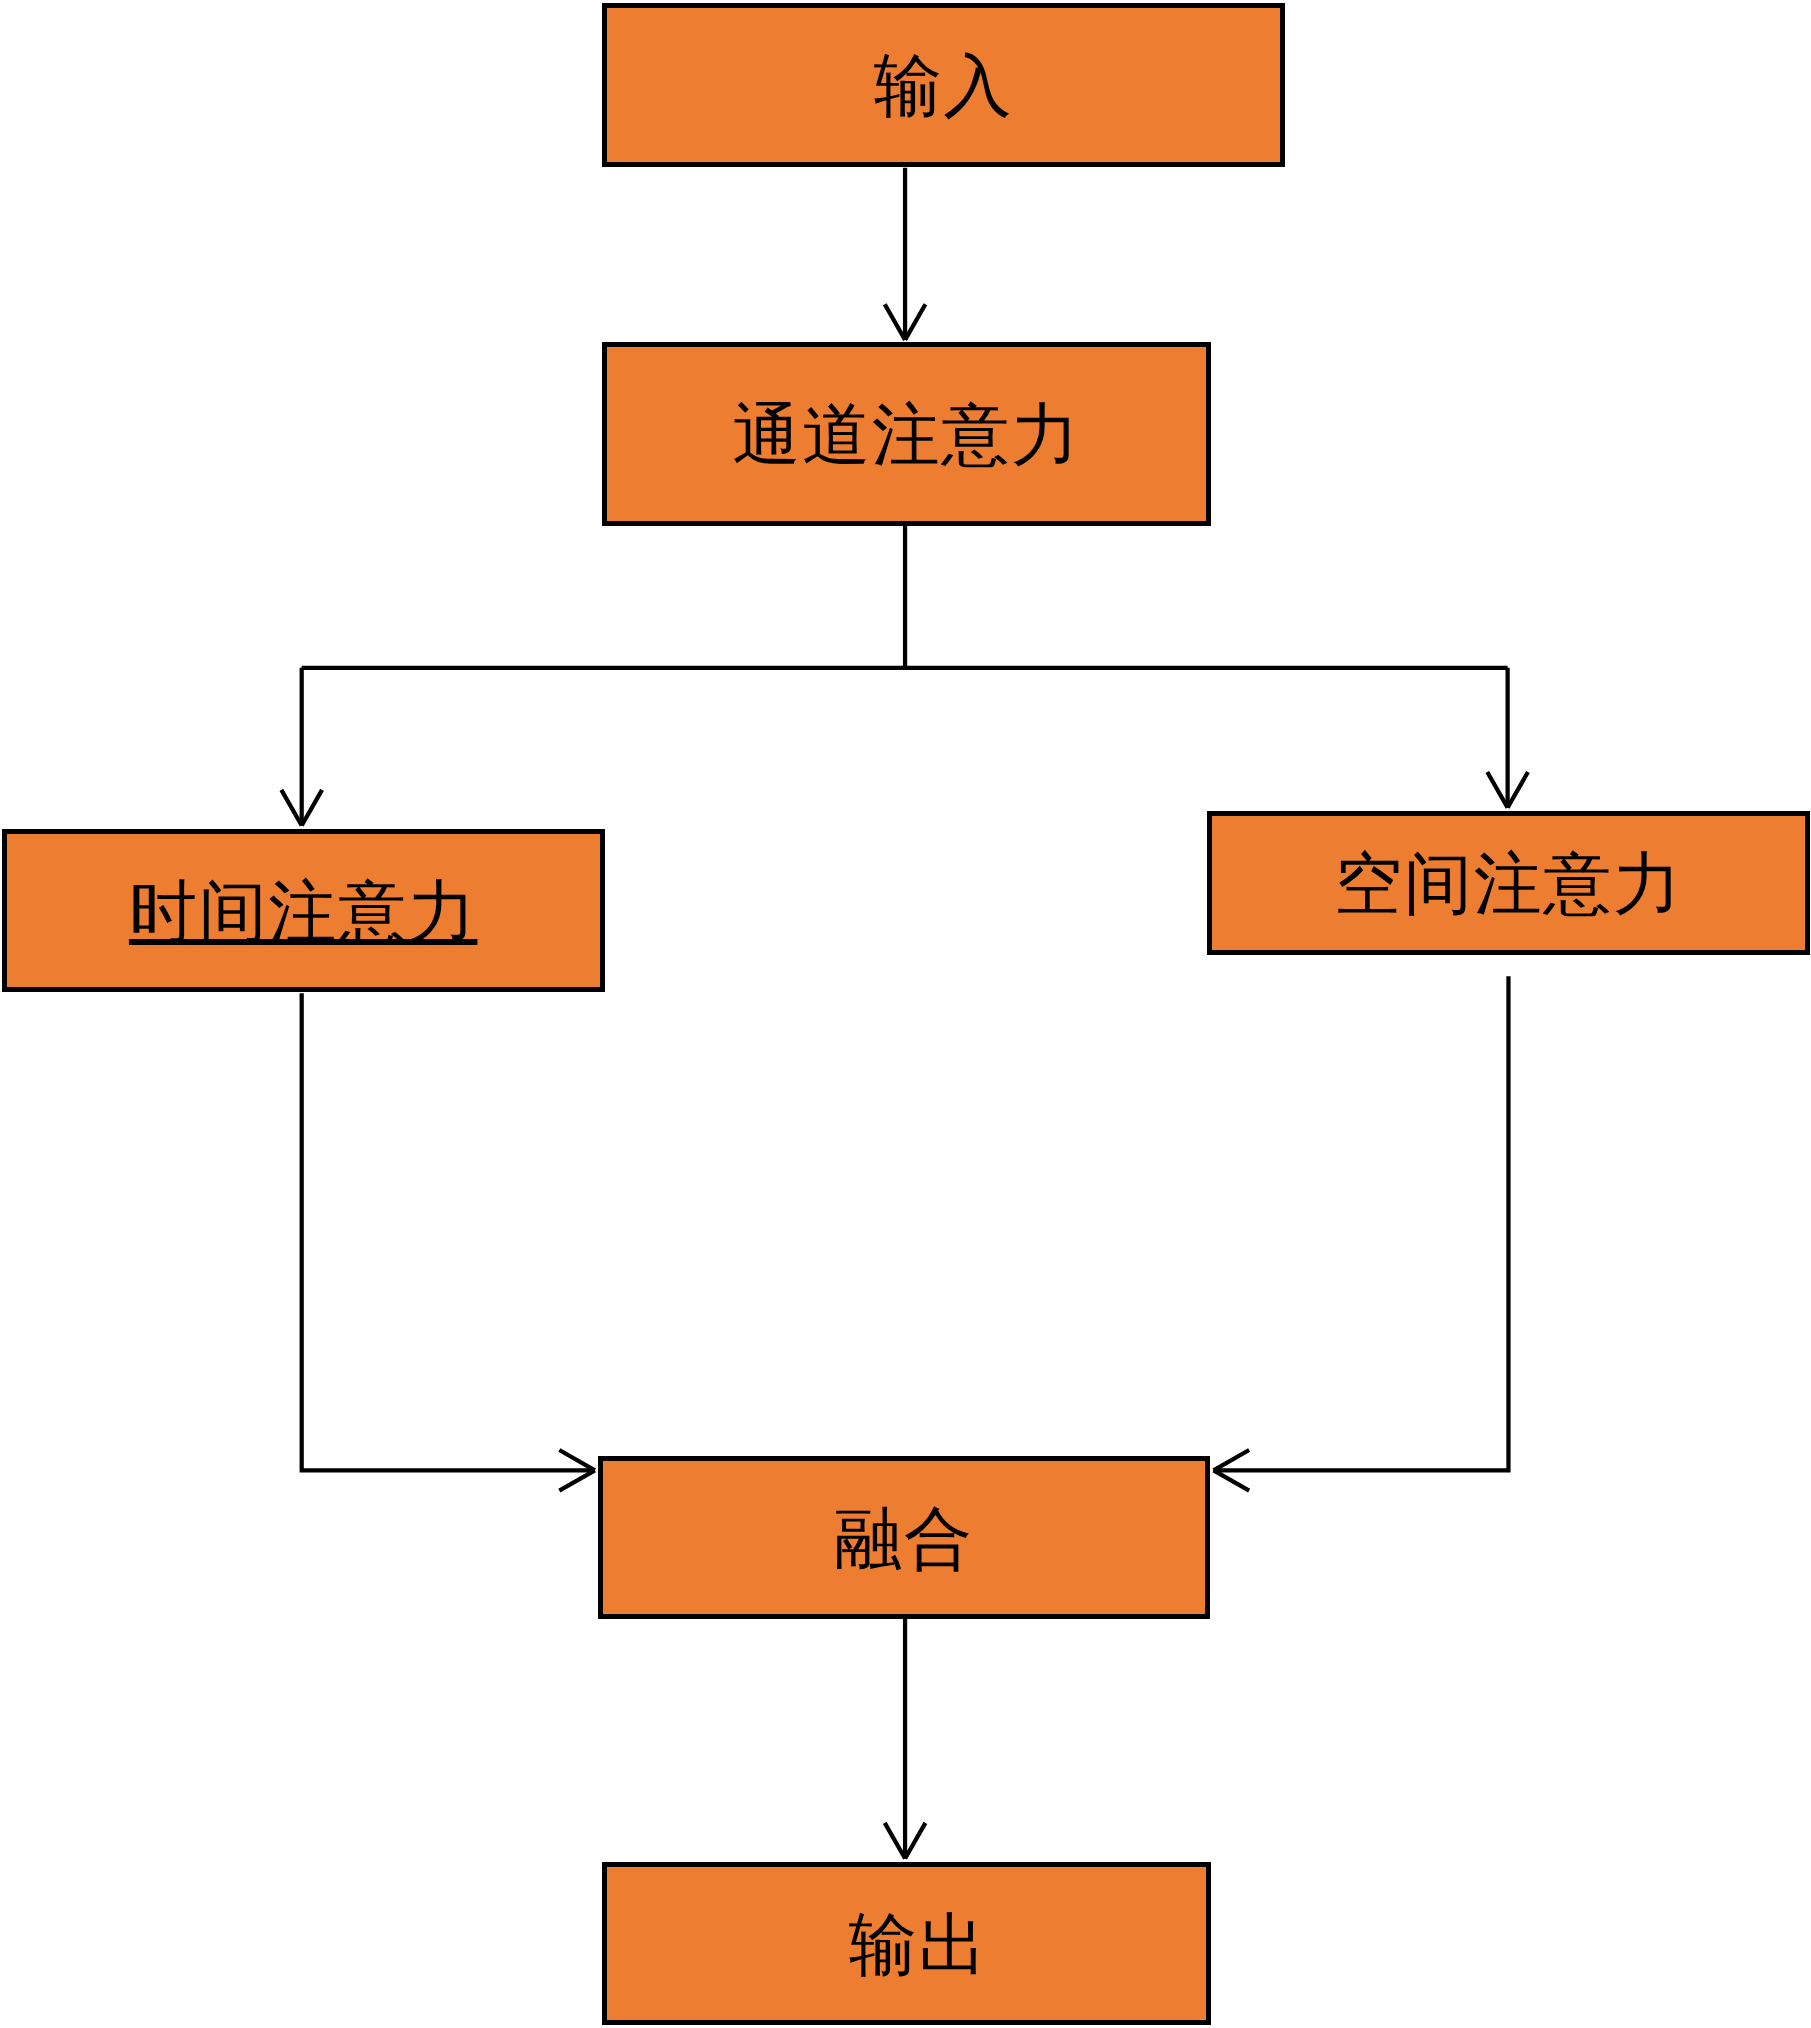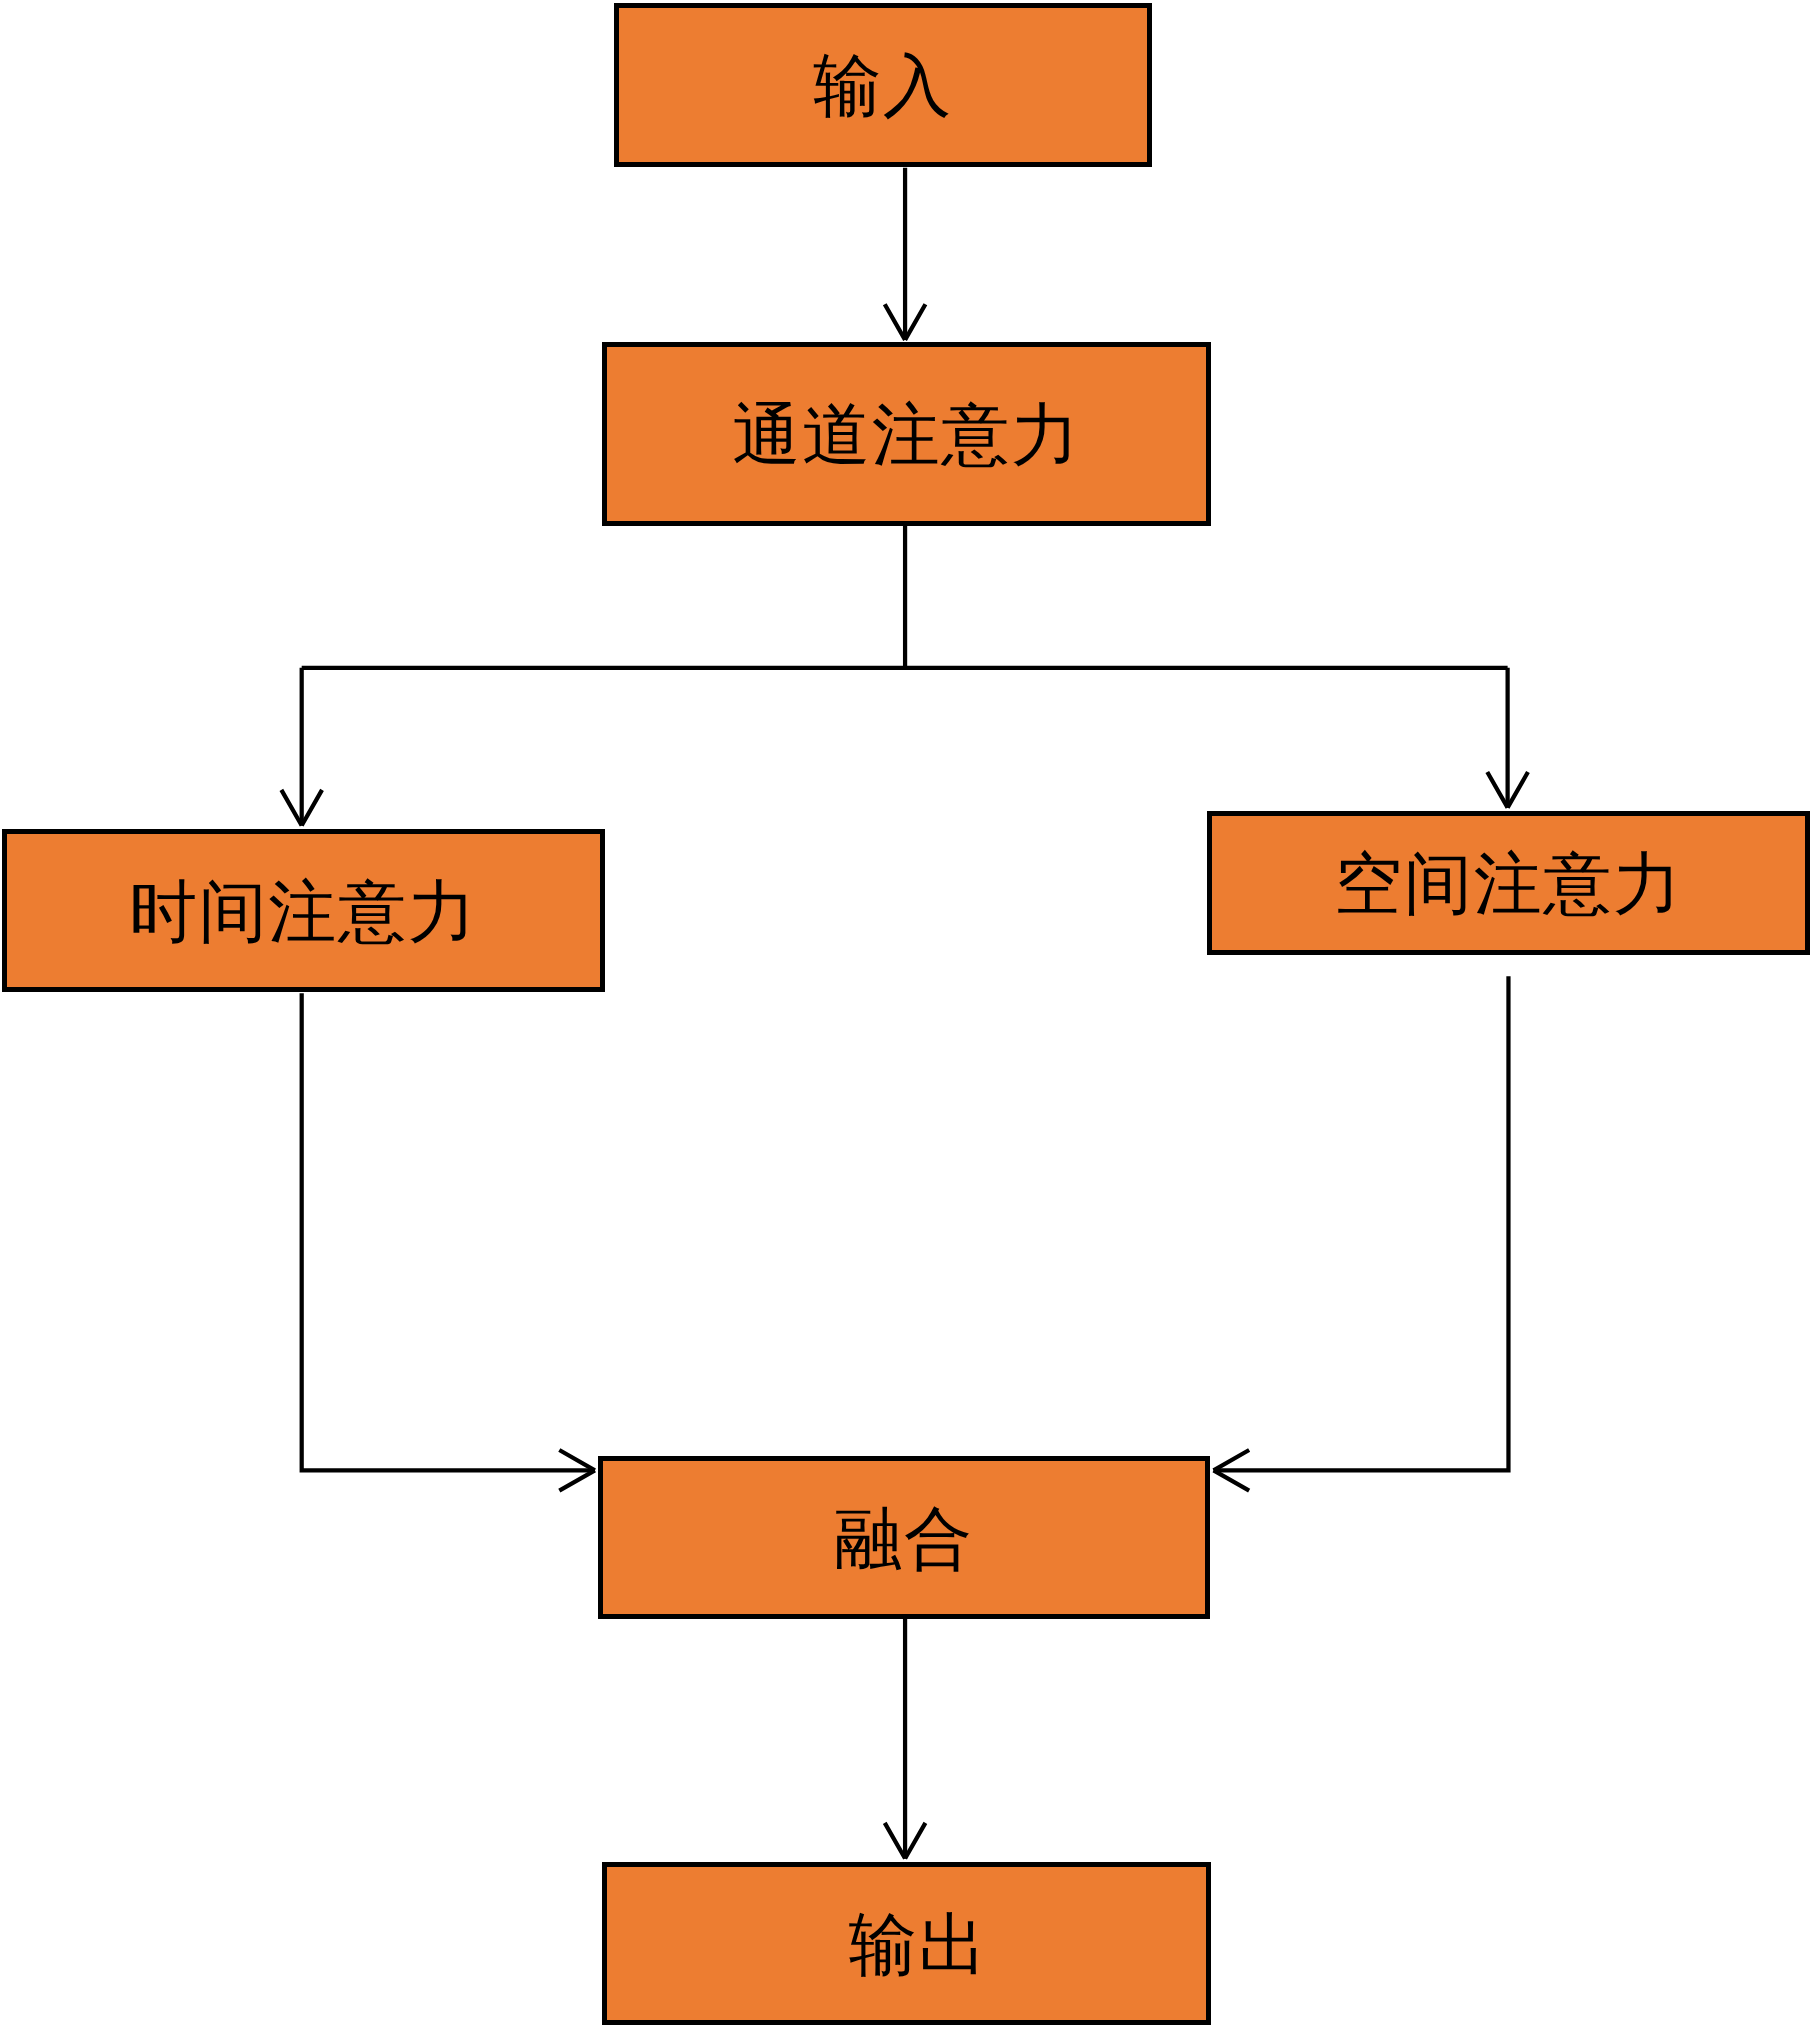--- a/index.html
+++ b/index.html
@@ -36,23 +36,23 @@
     align-items: center;
     justify-content: center;
   }
   .node-label {
     color: #000000;
     font-size: 68px;
     line-height: 1;
     white-space: nowrap;
     letter-spacing: 1.7px;
   }
-  .node-input    { left: 602px;  top: 2.5px;    width: 538px; height: 164px; margin-left: 12px; }
+  .node-input    { left: 602px;  top: 2.5px;    width: 683px; height: 164px; }
   .node-channel  { left: 602px;  top: 342px;  width: 609px; height: 184px; }
-  .node-temporal { left: 1.7px;    top: 829px;  width: 603px; height: 163px; }
+  .node-temporal { left: 1.7px;    top: 829px;  width: 603px; height: 163px; text-decoration: underline; }
   .node-spatial  { left: 1207px; top: 811px;  width: 603px; height: 144px; }
   .node-fusion   { left: 598px;  top: 1456px; width: 612px; height: 163px; }
   .node-output   { left: 602px;  top: 1862px; width: 609px; height: 163px; padding-left: 24px; }
 </style>
 </head>
 <body>
 
 <div id="canvas">
 
   <svg id="connectors" viewBox="0 0 2137 2393" xmlns="http://www.w3.org/2000/svg">

